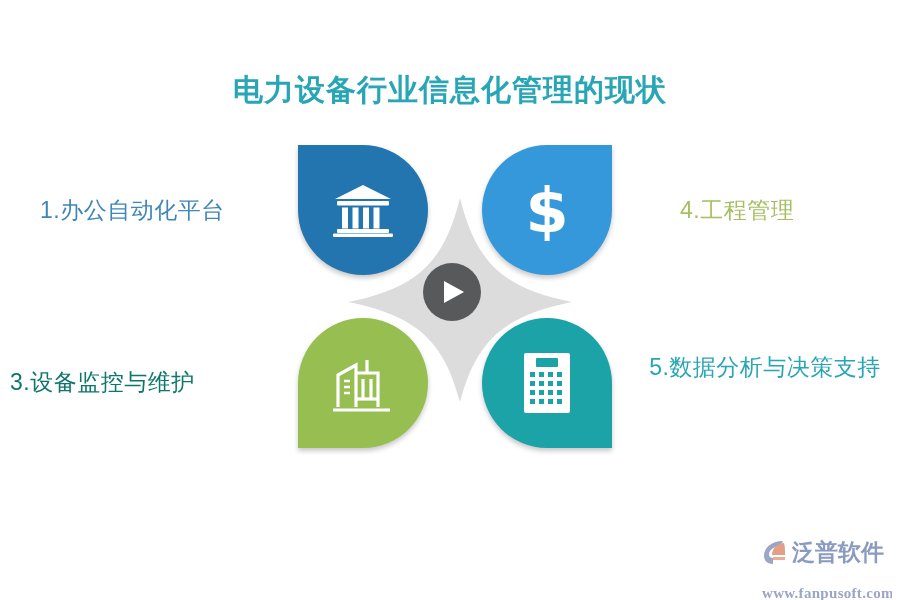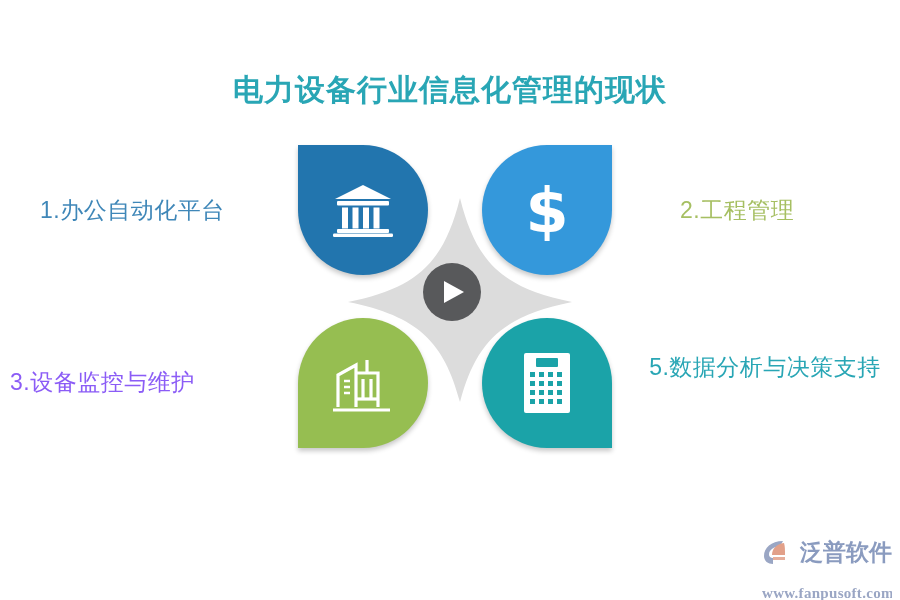--- a/index.html
+++ b/index.html
@@ -127,21 +127,21 @@
   }
   #label-2 {
     left: 680px;
     top: 193px;
     color: #A6BF62;
     text-align: left;
   }
   #label-3 {
     left: 10px;
     top: 365px;
-    color: #8b5cf6;
+    color: #0f766e;
     text-align: left;
   }
   #label-4 {
     left: 640px;
     top: 350px;
     width: 250px;
     color: #29A6B5;
     text-align: center;
     white-space: normal;
   }
@@ -150,21 +150,21 @@
   #logo {
     position: absolute;
     left: 762px;
     top: 535px;
     width: 132px;
     height: 58px;
   }
   #logo-row {
     display: flex;
     align-items: center;
-    gap: 8px;
+    gap: 0;
     height: 34px;
   }
   #logo-mark { flex: 0 0 auto; }
   #logo-mark svg { display: block; }
   #logo-text {
     font-family: "DejaVu Sans", "Liberation Sans", sans-serif;
     font-size: 23px;
     font-weight: bold;
     color: #8A9BBF;
     letter-spacing: 0px;
@@ -268,21 +268,21 @@
 
     <div id="play-button">
       <svg width="22" height="24" viewBox="0 0 22 24">
         <polygon points="1,1 21,12 1,23" fill="#ffffff"></polygon>
       </svg>
     </div>
   </div>
 
   <div class="label" id="label-1">1.办公自动化平台</div>
 
-  <div class="label" id="label-2">2.工程管理</div>
+  <div class="label" id="label-2">4.工程管理</div>
 
   <div class="label" id="label-3">3.设备监控与维护</div>
 
   <div class="label" id="label-4">5.数据分析与决策支持</div>
 
   <div id="logo">
     <div id="logo-row">
       <div id="logo-mark">
         <svg width="30" height="30" viewBox="0 0 30 30">
           <path d="M21 4 C9 4, 2 11, 2 19 C2 24, 6 27, 11 27 L11 21

